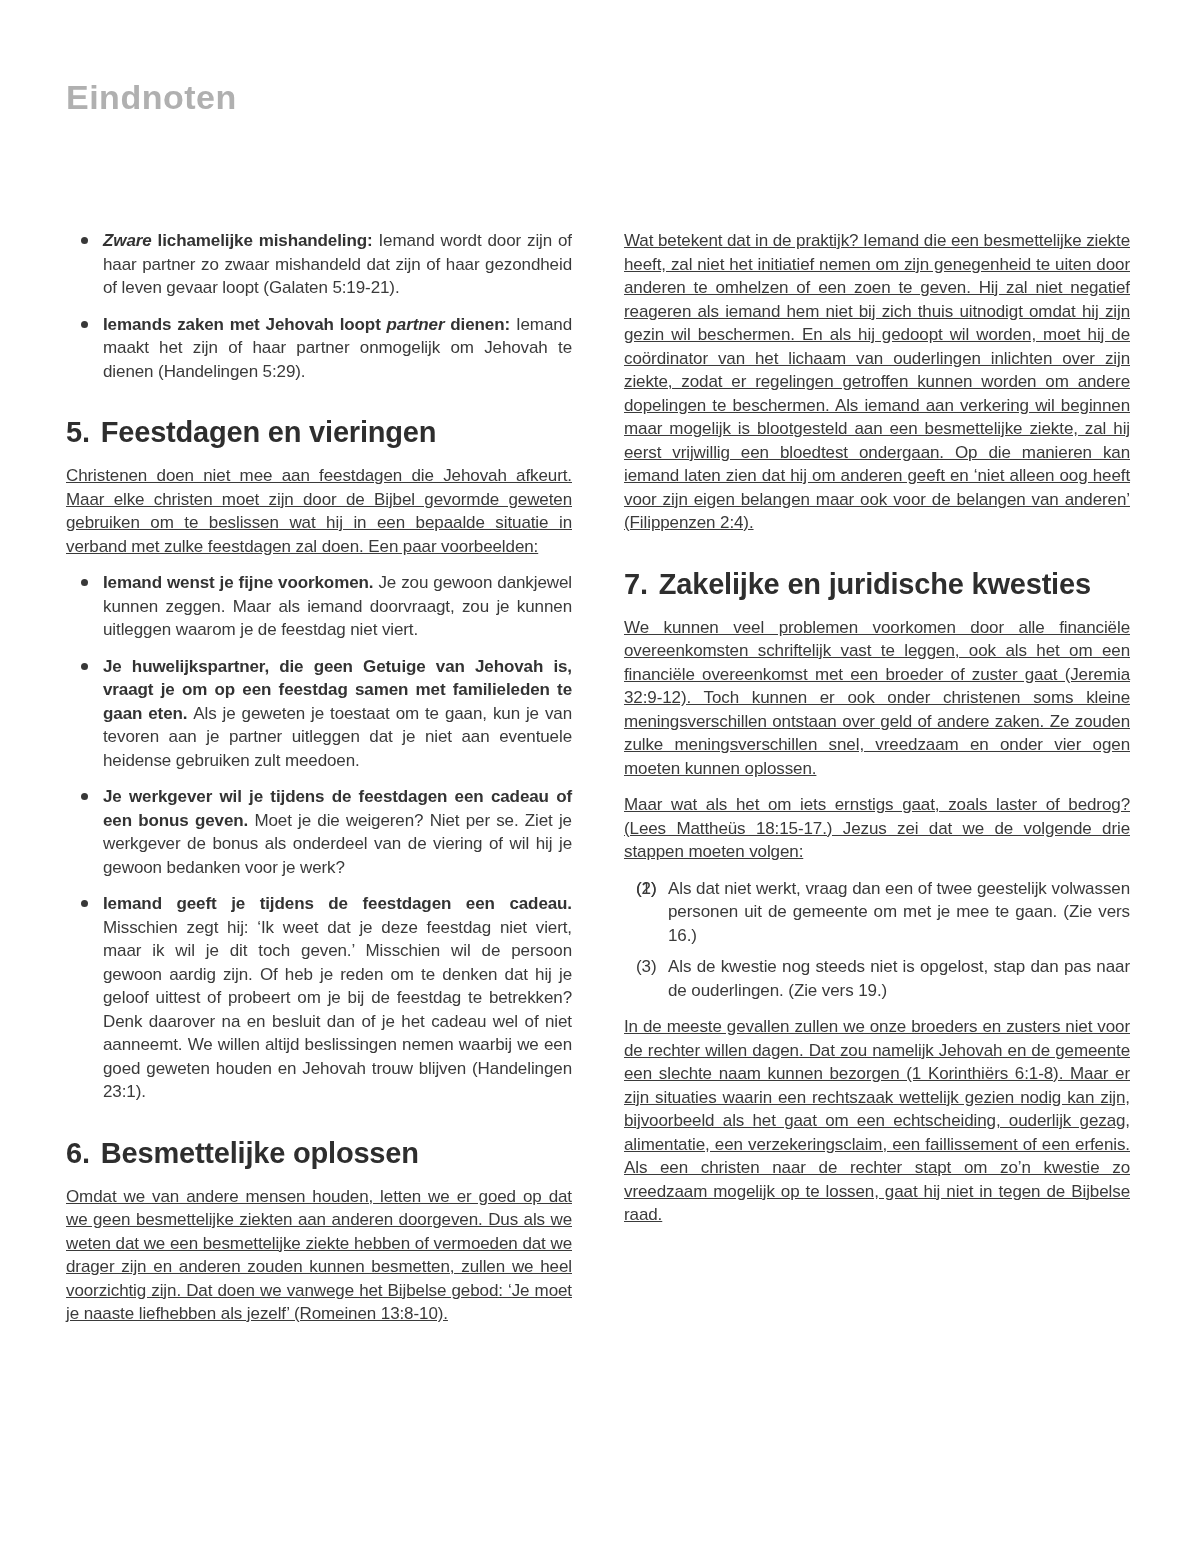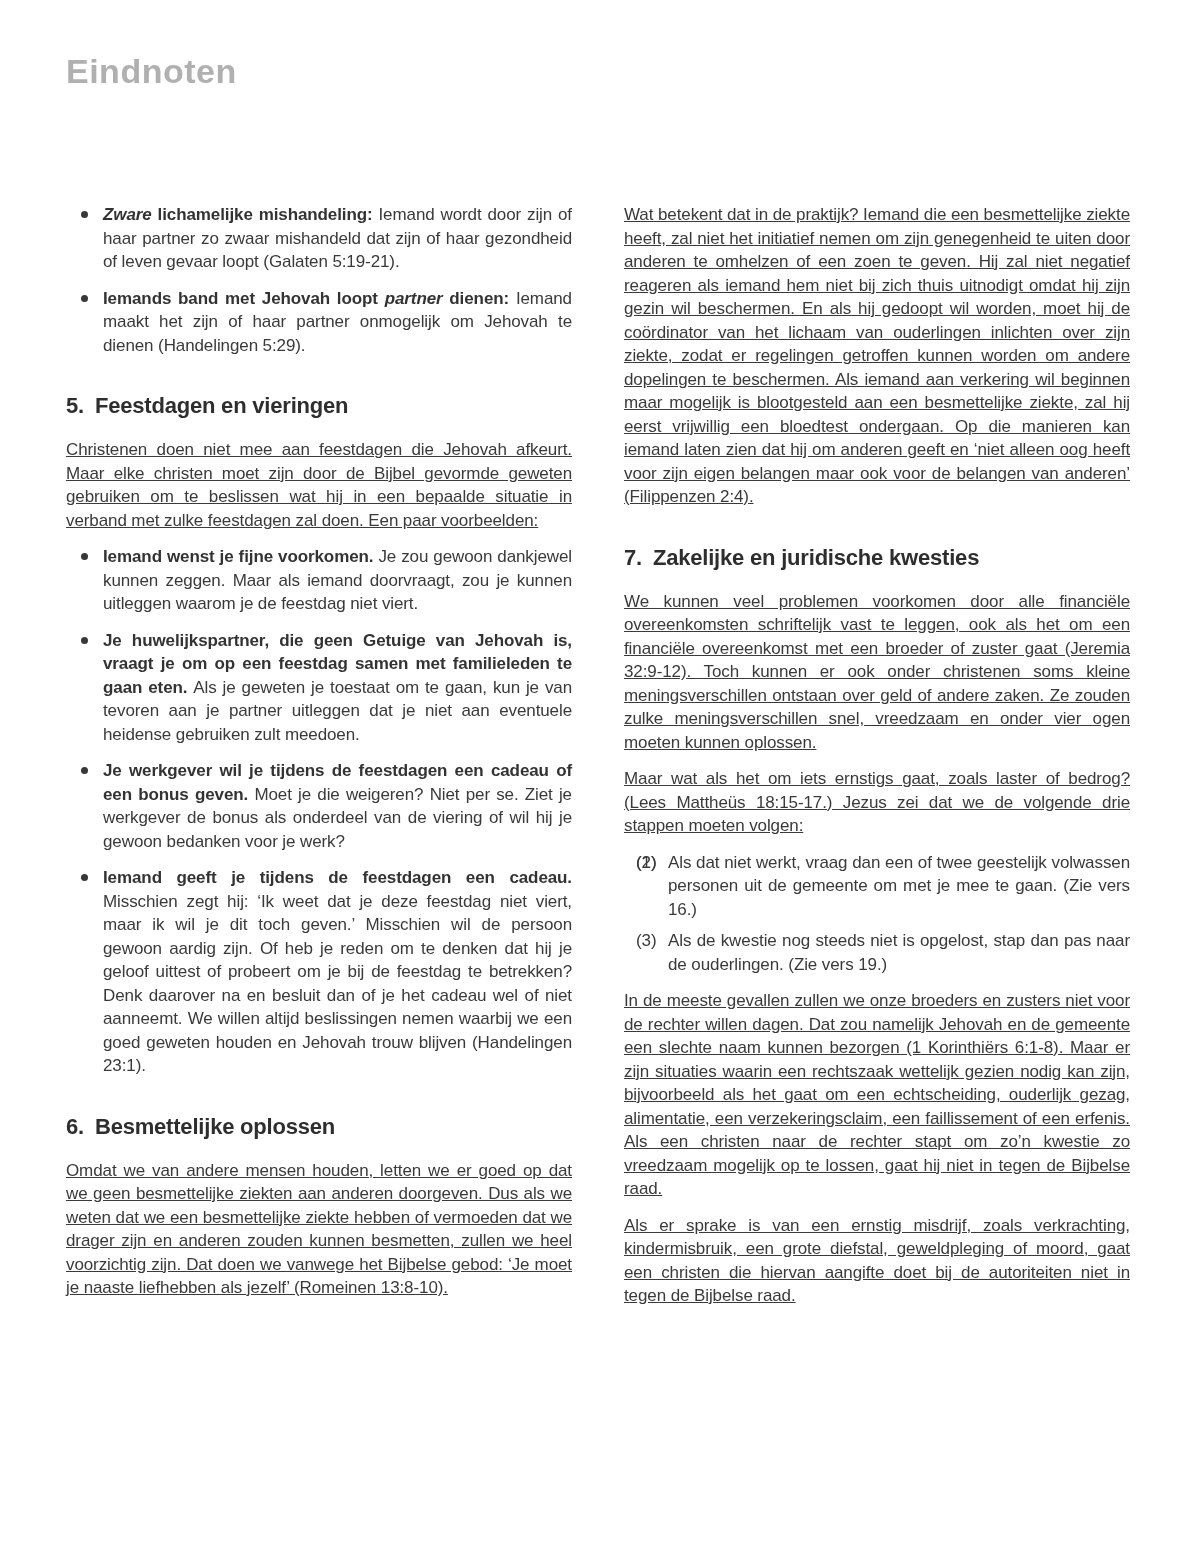--- a/index.html
+++ b/index.html
@@ -4,21 +4,21 @@
 <style>
   html, body { margin: 0; padding: 0; background: #ffffff; }
   body { font-family: "Liberation Sans", sans-serif; color: #3a3a3a; }
 
   .page {
     position: relative;
     width: 1200px;
     height: 1543px;
     background: #ffffff;
     box-sizing: border-box;
-    padding: 52px 70px 0 66px;
+    padding: 78px 70px 0 66px;
     overflow: hidden;
   }
 
   .doc-title {
     margin: 0;
     font-size: 34px;
     line-height: 38px;
     font-weight: 700;
     color: #b0b0b0;
     letter-spacing: 0.5px;
@@ -36,21 +36,21 @@
     line-height: 23.5px;
     letter-spacing: -0.1px;
     text-align: justify;
   }
 
   .para { margin: 0 0 13px 0; text-decoration: underline; }
   .para:last-child { margin-bottom: 0; }
 
   .section-heading {
     margin: 34px 0 17px 0;
-    font-size: 22px;
+    font-size: 29px;
     line-height: 30px;
     font-weight: 700;
     color: #2e2e2e;
     letter-spacing: -0.2px;
     text-align: left;
   }
   .section-heading:first-child { margin-top: 0; }
   .section-number { margin-right: 11px; }
 
   ul.bullets, ol.steps {
@@ -105,21 +105,21 @@
 
     <div class="col">
 
       <ul class="bullets">
         <li class="bullet-item">
           <span class="bullet-dot"></span>
           <span class="bullet-text"><span class="seg-bold-italic">Zware</span><span class="seg-bold"> lichamelijke mishandeling: </span><span class="seg-regular">Iemand wordt door zijn of haar partner zo zwaar mishandeld dat zijn of haar gezondheid of leven gevaar loopt (Galaten 5:19-21).</span></span>
         </li>
         <li class="bullet-item">
           <span class="bullet-dot"></span>
-          <span class="bullet-text"><span class="seg-bold">Iemands band met Jehovah loopt </span><span class="seg-bold-italic">partner</span><span class="seg-bold"> dienen: </span><span class="seg-regular">Iemand maakt het zijn of haar partner onmogelijk om Jehovah te dienen (Handelingen 5:29).</span></span>
+          <span class="bullet-text"><span class="seg-bold">Iemands zaken met Jehovah loopt </span><span class="seg-bold-italic">partner</span><span class="seg-bold"> dienen: </span><span class="seg-regular">Iemand maakt het zijn of haar partner onmogelijk om Jehovah te dienen (Handelingen 5:29).</span></span>
         </li>
       </ul>
 
       <h2 class="section-heading">
         <span class="section-number">5.</span><span class="section-title">Feestdagen en vieringen</span>
       </h2>
 
       <p class="para">Christenen doen niet mee aan feestdagen die Jehovah afkeurt. Maar elke christen moet zijn door de Bijbel gevormde geweten gebruiken om te beslissen wat hij in een bepaalde situatie in verband met zulke feestdagen zal doen. Een paar voorbeelden:</p>
 
       <ul class="bullets">
@@ -168,18 +168,17 @@
           <span class="step-marker">(2)</span>
           <span class="step-text">Als dat niet werkt, vraag dan een of twee geestelijk volwassen personen uit de gemeente om met je mee te gaan. (Zie vers 16.)</span>
         </li>
         <li class="step-item">
           <span class="step-marker">(3)</span>
           <span class="step-text">Als de kwestie nog steeds niet is opgelost, stap dan pas naar de ouderlingen. (Zie vers 19.)</span>
         </li>
       </ol>
 
       <p class="para">In de meeste gevallen zullen we onze broeders en zusters niet voor de rechter willen dagen. Dat zou namelijk Jehovah en de gemeente een slechte naam kunnen bezorgen (1 Korinthiërs 6:1-8). Maar er zijn situaties waarin een rechtszaak wettelijk gezien nodig kan zijn, bijvoorbeeld als het gaat om een echtscheiding, ouderlijk gezag, alimentatie, een verzekeringsclaim, een faillissement of een erfenis. Als een christen naar de rechter stapt om zo’n kwestie zo vreedzaam mogelijk op te lossen, gaat hij niet in tegen de Bijbelse raad.</p>
-      <p class="para">Als er sprake is van een ernstig misdrijf, zoals verkrachting, kindermisbruik, een grote diefstal, geweldpleging of moord, gaat een christen die hiervan aangifte doet bij de autoriteiten niet in tegen de Bijbelse raad.</p>
 
     </div>
 
   </div>
 </div>
 
 </body></html>

